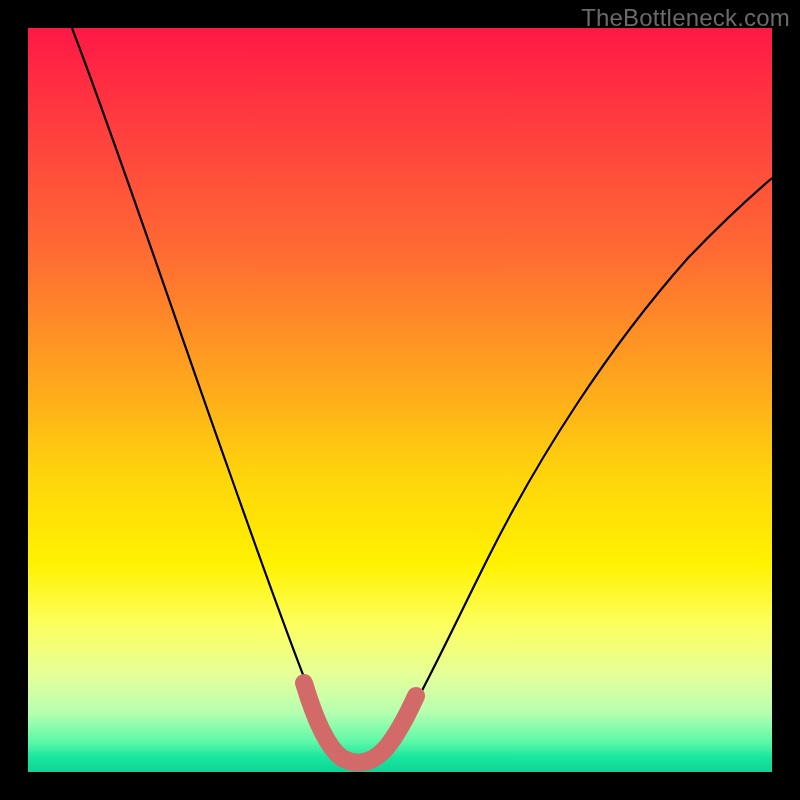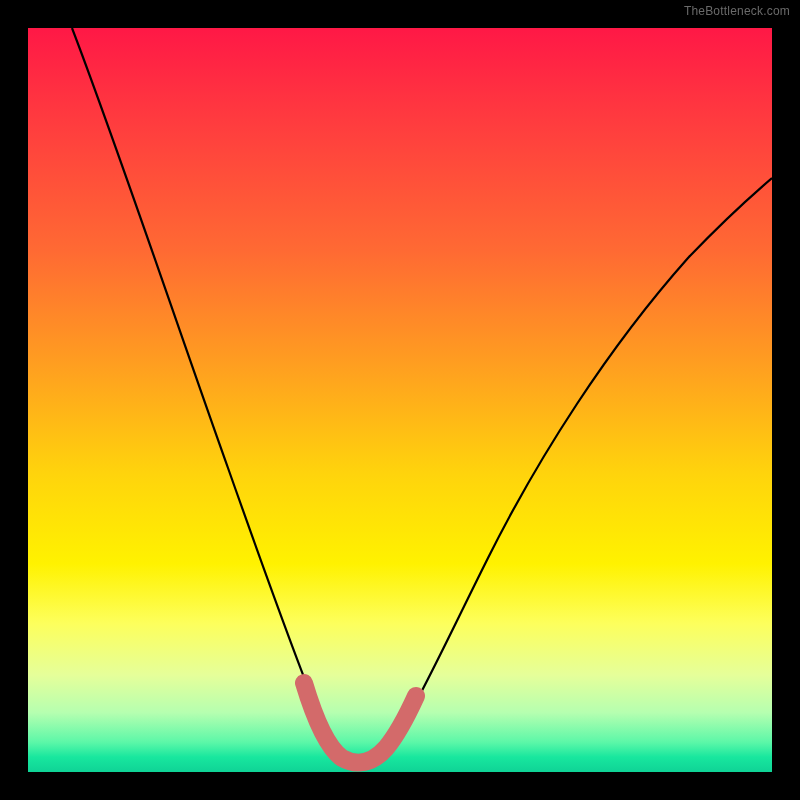--- a/index.html
+++ b/index.html
@@ -39,21 +39,21 @@
       #5cf7a8 96%,
       #18e79e 98%,
       #0fd396 100%
     );
   }
   .watermark {
     position: absolute;
     top: 4px;
     right: 10px;
     color: #6a6a6a;
-    font-size: 12px;
+    font-size: 24px;
     font-weight: 500;
     letter-spacing: 0.2px;
     user-select: none;
   }
   svg.curve {
     position: absolute;
     left: 0;
     top: 0;
     width: 744px;
     height: 744px;

